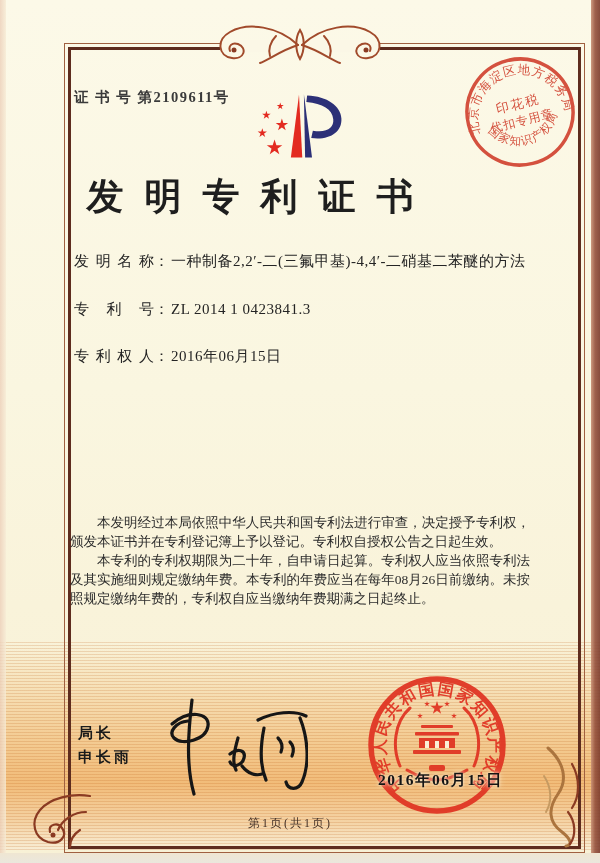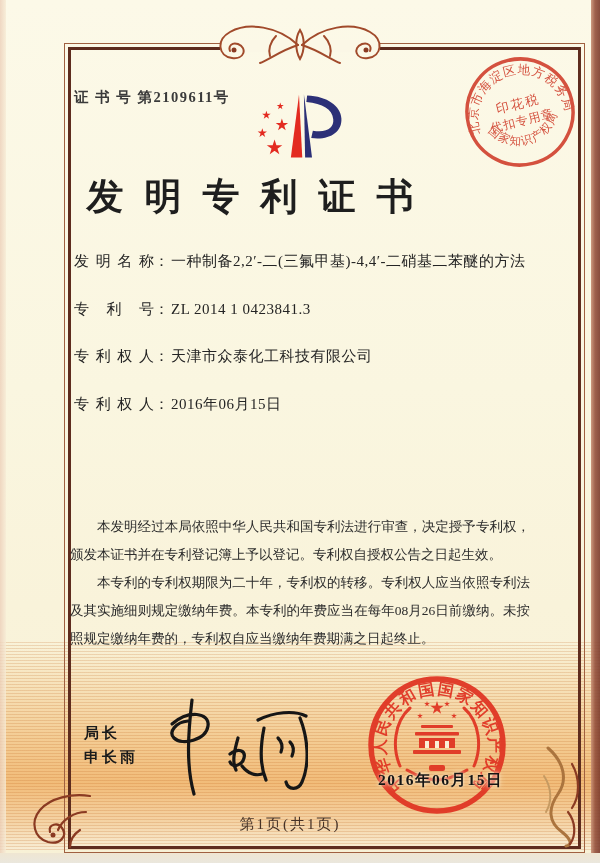--- a/index.html
+++ b/index.html
@@ -31,33 +31,33 @@
   .page-title{position:absolute;left:0;top:172px;width:500px;text-align:center;
     font-size:37px;font-weight:bold;letter-spacing:21px;padding-left:21px;box-sizing:border-box;
     color:#1e1e1e;z-index:3;}
   .fields{position:absolute;left:74px;top:252px;width:470px;z-index:3;font-family:Liberation Serif, serif;}
   .field-row{height:24px;margin-bottom:23.5px;font-size:15px;color:#242424;white-space:nowrap;}
   .field-label{display:inline-block;width:80px;text-align:justify;text-align-last:justify;
     vertical-align:top;}
   .field-colon{display:inline-block;}
   .field-value{display:inline-block;margin-left:2px;letter-spacing:.5px;}
   .body-text{position:absolute;left:70px;top:513px;width:460px;z-index:3;
-    font-size:13.5px;line-height:28px;color:#2c2c2c;text-align:justify;}
+    font-size:13.5px;line-height:19px;color:#2c2c2c;text-align:justify;}
   .body-text p{margin:0;text-indent:2em;}
   .signer{position:absolute;left:78px;z-index:4;font-family:"Liberation Sans","DejaVu Sans",sans-serif;
-    font-weight:bold;font-size:15px;letter-spacing:3px;color:#1b1b1b;margin-left:6px;}
+    font-weight:bold;font-size:15px;letter-spacing:3px;color:#1b1b1b;}
   .signer-title{top:724px;}
   .signer-name{top:748px;}
   .signature{position:absolute;left:158px;top:694px;z-index:5;}
   .office-seal{position:absolute;left:362px;top:670px;z-index:4;opacity:.93;}
   .issue-date{position:absolute;left:378px;top:770px;z-index:6;font-size:15.5px;font-weight:bold;
     color:#141414;letter-spacing:1.5px;
     text-shadow:0 0 3px rgba(250,236,210,.95),0 0 6px rgba(250,236,210,.9);}
   .page-footer{position:absolute;left:0;top:815px;width:580px;text-align:center;z-index:4;
-    font-size:15px;letter-spacing:2px;color:#463227;}
+    font-size:12px;letter-spacing:2px;color:#463227;}
   .tax-stamp{position:absolute;left:460px;top:52px;z-index:4;transform:rotate(-14deg);opacity:.88;}
   .logo{position:absolute;left:246px;top:84px;z-index:3;}
   .orn-top{position:absolute;left:190px;top:18px;z-index:3;}
   .orn-bl{position:absolute;left:20px;top:786px;z-index:3;}
   .orn-br{position:absolute;left:536px;top:746px;z-index:3;}
   .seal-text{font-size:16px;letter-spacing:2px;fill:#e03322;font-weight:bold;
     font-family:"Liberation Serif",serif;}
   .stamp-text{fill:#cf3a28;font-family:"Liberation Serif",serif;}
 </style>
 </head>
@@ -140,30 +140,27 @@
   <div class="page-title">发明专利证书</div>
 
   <div class="fields">
     <div class="field-row">
       <span class="field-label">发明名称</span><span class="field-colon">：</span><span class="field-value">一种制备2,2′-二(三氟甲基)-4,4′-二硝基二苯醚的方法</span>
     </div>
     <div class="field-row">
       <span class="field-label">专利号</span><span class="field-colon">：</span><span class="field-value">ZL 2014 1 0423841.3</span>
     </div>
     <div class="field-row">
-      <span class="field-label">专利权人</span><span class="field-colon">：</span><span class="field-value">天津市众泰化工科技有限公司</span>
-    </div>
-    <div class="field-row">
       <span class="field-label">专利权人</span><span class="field-colon">：</span><span class="field-value">2016年06月15日</span>
     </div>
   </div>
 
   <div class="body-text">
     <p>本发明经过本局依照中华人民共和国专利法进行审查，决定授予专利权，颁发本证书并在专利登记簿上予以登记。专利权自授权公告之日起生效。</p>
-    <p>本专利的专利权期限为二十年，专利权的转移。专利权人应当依照专利法及其实施细则规定缴纳年费。本专利的年费应当在每年08月26日前缴纳。未按照规定缴纳年费的，专利权自应当缴纳年费期满之日起终止。</p>
+    <p>本专利的专利权期限为二十年，自申请日起算。专利权人应当依照专利法及其实施细则规定缴纳年费。本专利的年费应当在每年08月26日前缴纳。未按照规定缴纳年费的，专利权自应当缴纳年费期满之日起终止。</p>
   </div>
 
   <div class="signer signer-title">局长</div>
   <div class="signer signer-name">申长雨</div>
 
   <svg class="signature" width="150" height="105" viewBox="0 0 150 105">
     <g fill="none" stroke="#161616" stroke-width="3.2" stroke-linecap="round">
       <path d="M14,30 C30,16 52,18 50,32 C48,46 24,52 16,44 C10,38 18,28 30,27"></path>
       <path d="M34,6 C30,40 28,72 36,100"></path>
       <path d="M80,44 C76,58 74,68 78,76"></path>

